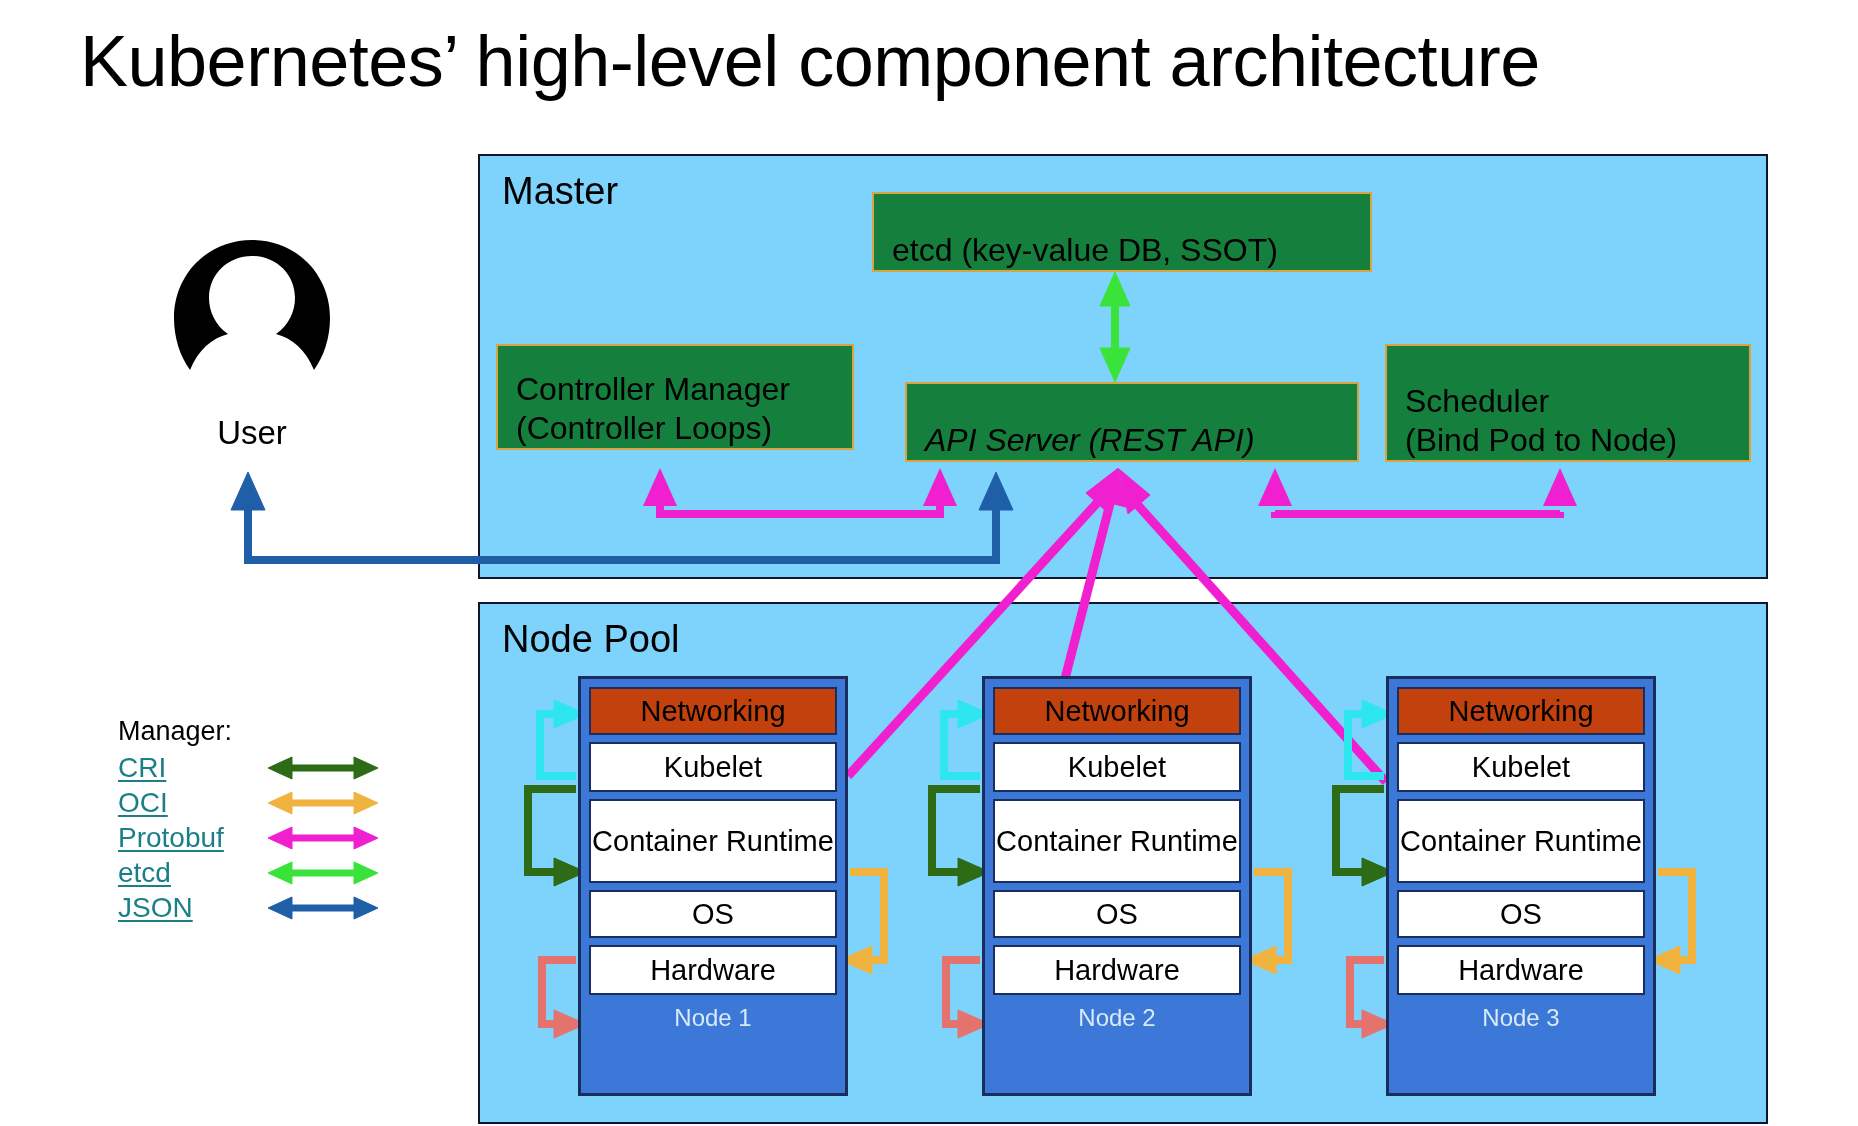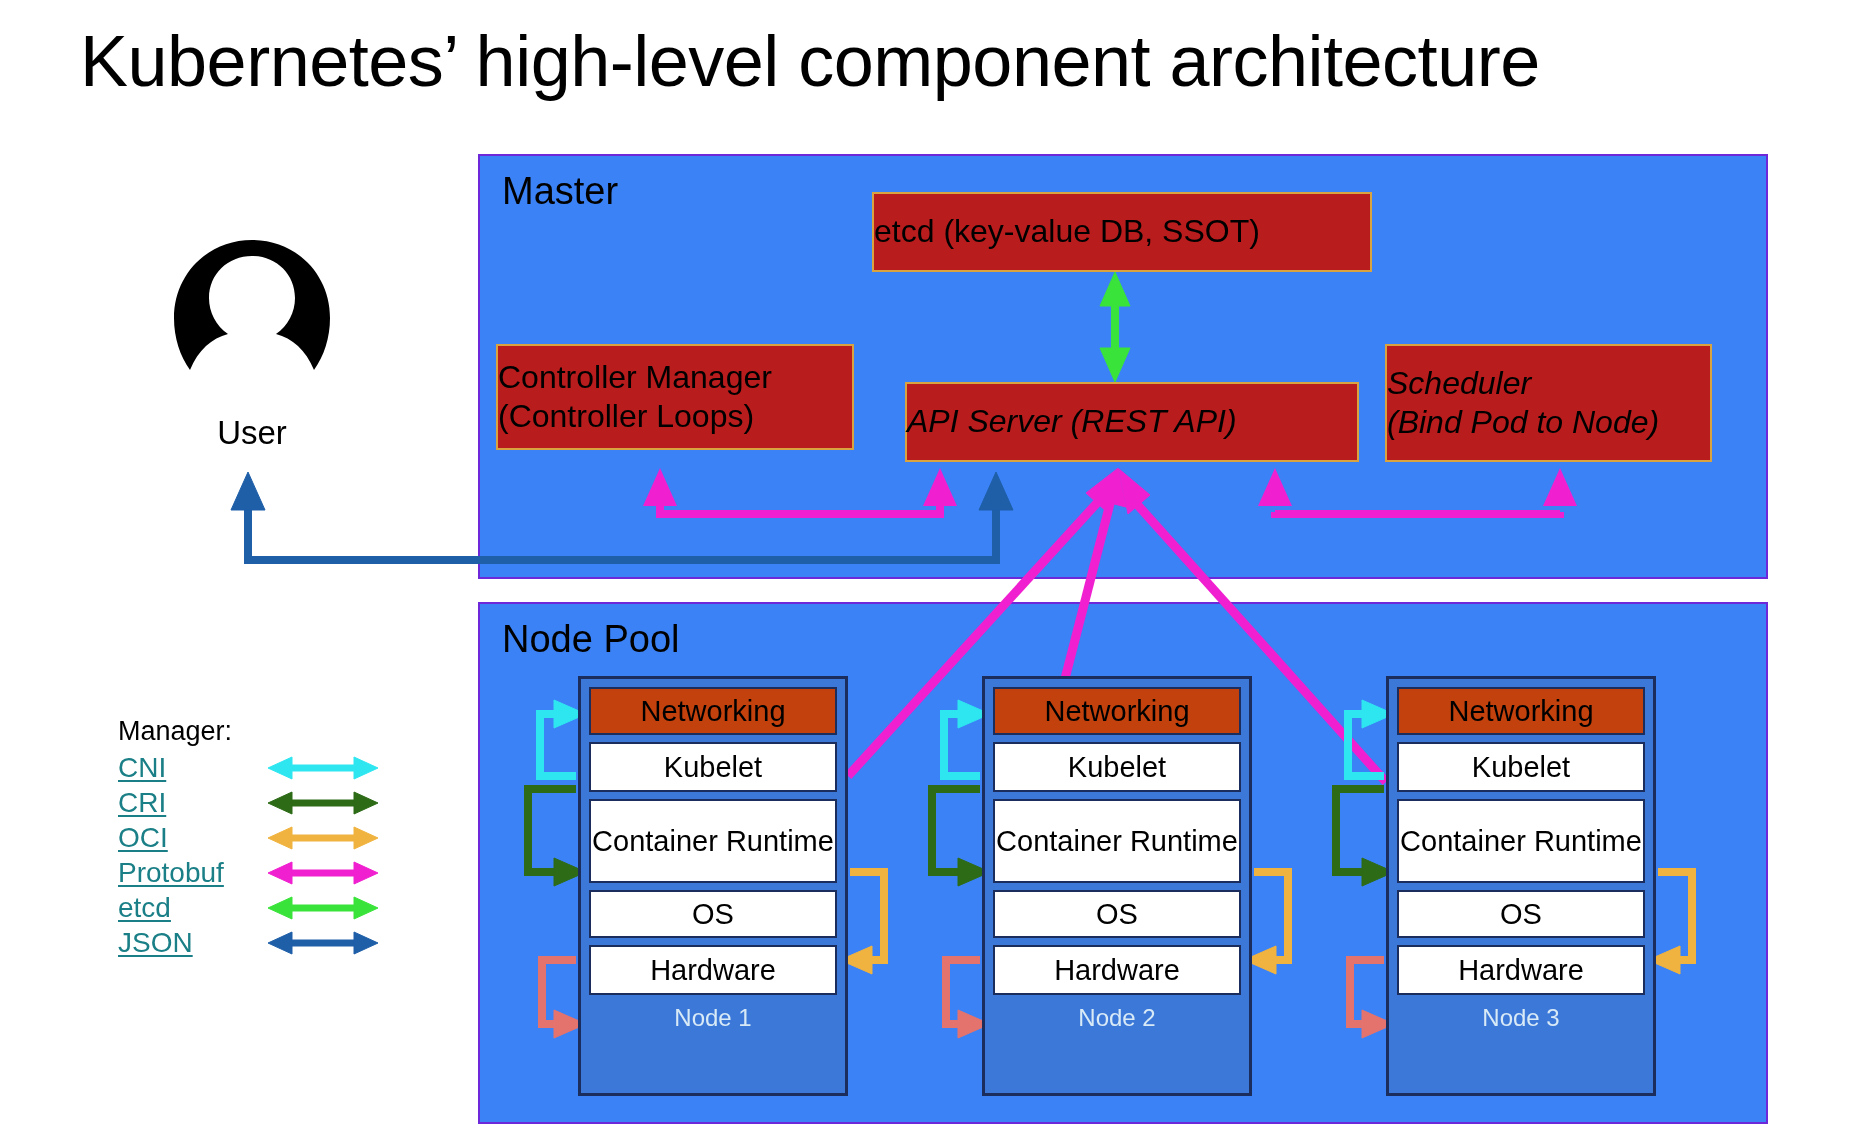--- a/index.html
+++ b/index.html
@@ -93,51 +93,52 @@
   }
   .legend-arrow {
     position: absolute;
     left: 150px;
     top: 4px;
   }
 
   
   .frame {
     position: absolute;
-    border: 2px solid #6d28d9;
-    background: #3b82f6;
+    border: 2px solid #0f172a;
+    background: #7dd3fc;
     box-sizing: border-box;
   }
   #master-frame { left: 478px; top: 140px; width: 1290px; height: 425px; }
   #nodepool-frame { left: 478px; top: 588px; width: 1290px; height: 522px; }
   .frame-title {
     position: absolute;
     left: 22px;
     top: 14px;
     font-size: 38px;
     color: #000;
   }
 
   
   .mbox {
     position: absolute;
     border: 2px solid #d9a440;
-    background: #b91c1c;
+    background: #15803d;
     box-sizing: border-box;
     display: flex;
-    align-items: center;
+    align-items: flex-end;
+    padding-left: 18px;
     font-size: 32px;
     line-height: 1.22;
     color: #000;
     z-index: 6;
   }
   #etcd-box      { left: 872px;  top: 178px; width: 500px;  height: 80px; }
   #ctrlmgr-box   { left: 496px;  top: 330px; width: 358px;  height: 106px; }
   #apiserver-box { left: 905px;  top: 368px; width: 454px;  height: 80px; font-style: italic; }
-  #scheduler-box { left: 1385px; top: 330px; width: 327px;  height: 118px; font-style: italic; }
+  #scheduler-box { left: 1385px; top: 330px; width: 366px;  height: 118px; }
 
   
   .node {
     position: absolute;
     top: 662px;
     width: 270px;
     height: 420px;
     background: #3b78d8;
     border: 3px solid #1a2d5c;
     box-sizing: border-box;
@@ -183,32 +184,20 @@
 
   <div class="user-avatar">
     <svg width="160" height="140" viewBox="0 0 160 140" xmlns="http://www.w3.org/2000/svg">
       <path d="M80 2 C36 2 2 36 2 80 C2 100 8 118 18 132 C26 112 40 100 56 96 C44 88 37 74 37 60 C37 36 56 18 80 18 C104 18 123 36 123 60 C123 74 116 88 104 96 C120 100 134 112 142 132 C152 118 158 100 158 80 C158 36 124 2 80 2 Z" fill="#000000"></path>
     </svg>
   </div>
   <div class="user-label">User</div>
 
   <div class="legend-title">Manager:</div>
   <div class="legend-rows">
-    <div class="legend-row">
-      <span class="legend-link">CNI</span>
-      <span class="legend-arrow">
-        <svg width="110" height="24" viewBox="0 0 110 24">
-            <g stroke="#2ee6f0" fill="#2ee6f0">
-              <line x1="18" y1="12" x2="92" y2="12" stroke-width="7"></line>
-              <polygon points="0,12 24,1 24,23"></polygon>
-              <polygon points="110,12 86,1 86,23"></polygon>
-            </g>
-          </svg>
-      </span>
-    </div>
     <div class="legend-row">
       <span class="legend-link">CRI</span>
       <span class="legend-arrow">
         <svg width="110" height="24" viewBox="0 0 110 24">
             <g stroke="#2d6b17" fill="#2d6b17">
               <line x1="18" y1="12" x2="92" y2="12" stroke-width="7"></line>
               <polygon points="0,12 24,1 24,23"></polygon>
               <polygon points="110,12 86,1 86,23"></polygon>
             </g>
           </svg>

